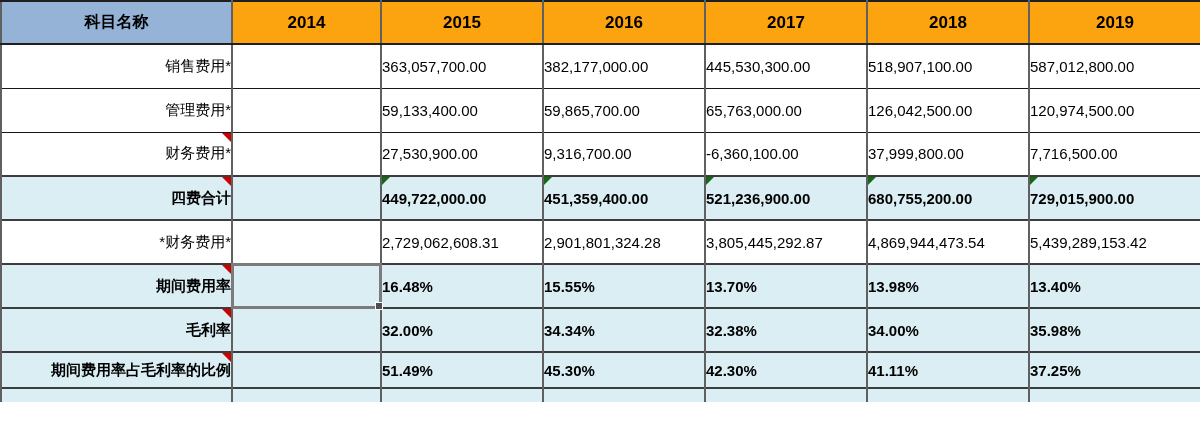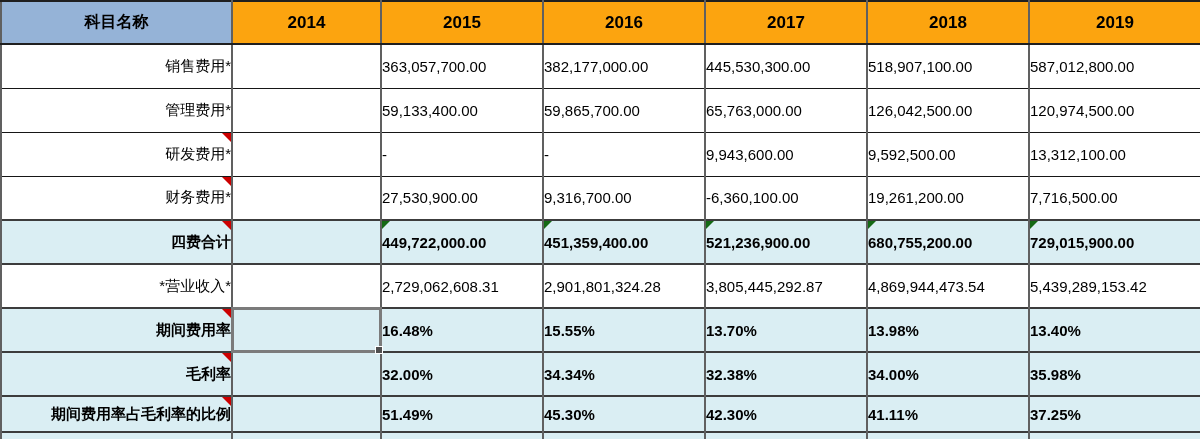--- a/index.html
+++ b/index.html
@@ -125,48 +125,39 @@
         <tr class="thin">
           <td class="row-label">管理费用*</td>
           <td class="num"></td>
           <td class="num">59,133,400.00</td>
           <td class="num">59,865,700.00</td>
           <td class="num">65,763,000.00</td>
           <td class="num">126,042,500.00</td>
           <td class="num">120,974,500.00</td>
         </tr>
         <tr class="thin">
-          <td class="row-label">研发费用*<span class="red-tri"></span></td>
-          <td class="num"></td>
-          <td class="num dash">-</td>
-          <td class="num dash">-</td>
-          <td class="num">9,943,600.00</td>
-          <td class="num">9,592,500.00</td>
-          <td class="num">13,312,100.00</td>
-        </tr>
-        <tr class="thin">
           <td class="row-label">财务费用*<span class="red-tri"></span></td>
           <td class="num"></td>
           <td class="num">27,530,900.00</td>
           <td class="num">9,316,700.00</td>
           <td class="num">-6,360,100.00</td>
-          <td class="num">19,261,200.00</td>
+          <td class="num">37,999,800.00</td>
           <td class="num">7,716,500.00</td>
         </tr>
         <tr class="thick band">
           <td class="row-label">四费合计<span class="red-tri"></span></td>
           <td class="num"></td>
           <td class="num">449,722,000.00<span class="green-tri"></span></td>
           <td class="num">451,359,400.00<span class="green-tri"></span></td>
           <td class="num">521,236,900.00<span class="green-tri"></span></td>
           <td class="num">680,755,200.00<span class="green-tri"></span></td>
           <td class="num">729,015,900.00<span class="green-tri"></span></td>
         </tr>
         <tr class="thick">
-          <td class="row-label">*营业收入*</td>
+          <td class="row-label">*财务费用*</td>
           <td class="num"></td>
           <td class="num">2,729,062,608.31</td>
           <td class="num">2,901,801,324.28</td>
           <td class="num">3,805,445,292.87</td>
           <td class="num">4,869,944,473.54</td>
           <td class="num">5,439,289,153.42</td>
         </tr>
         <tr class="thick band">
           <td class="row-label">期间费用率<span class="red-tri"></span></td>
           <td class="num">

